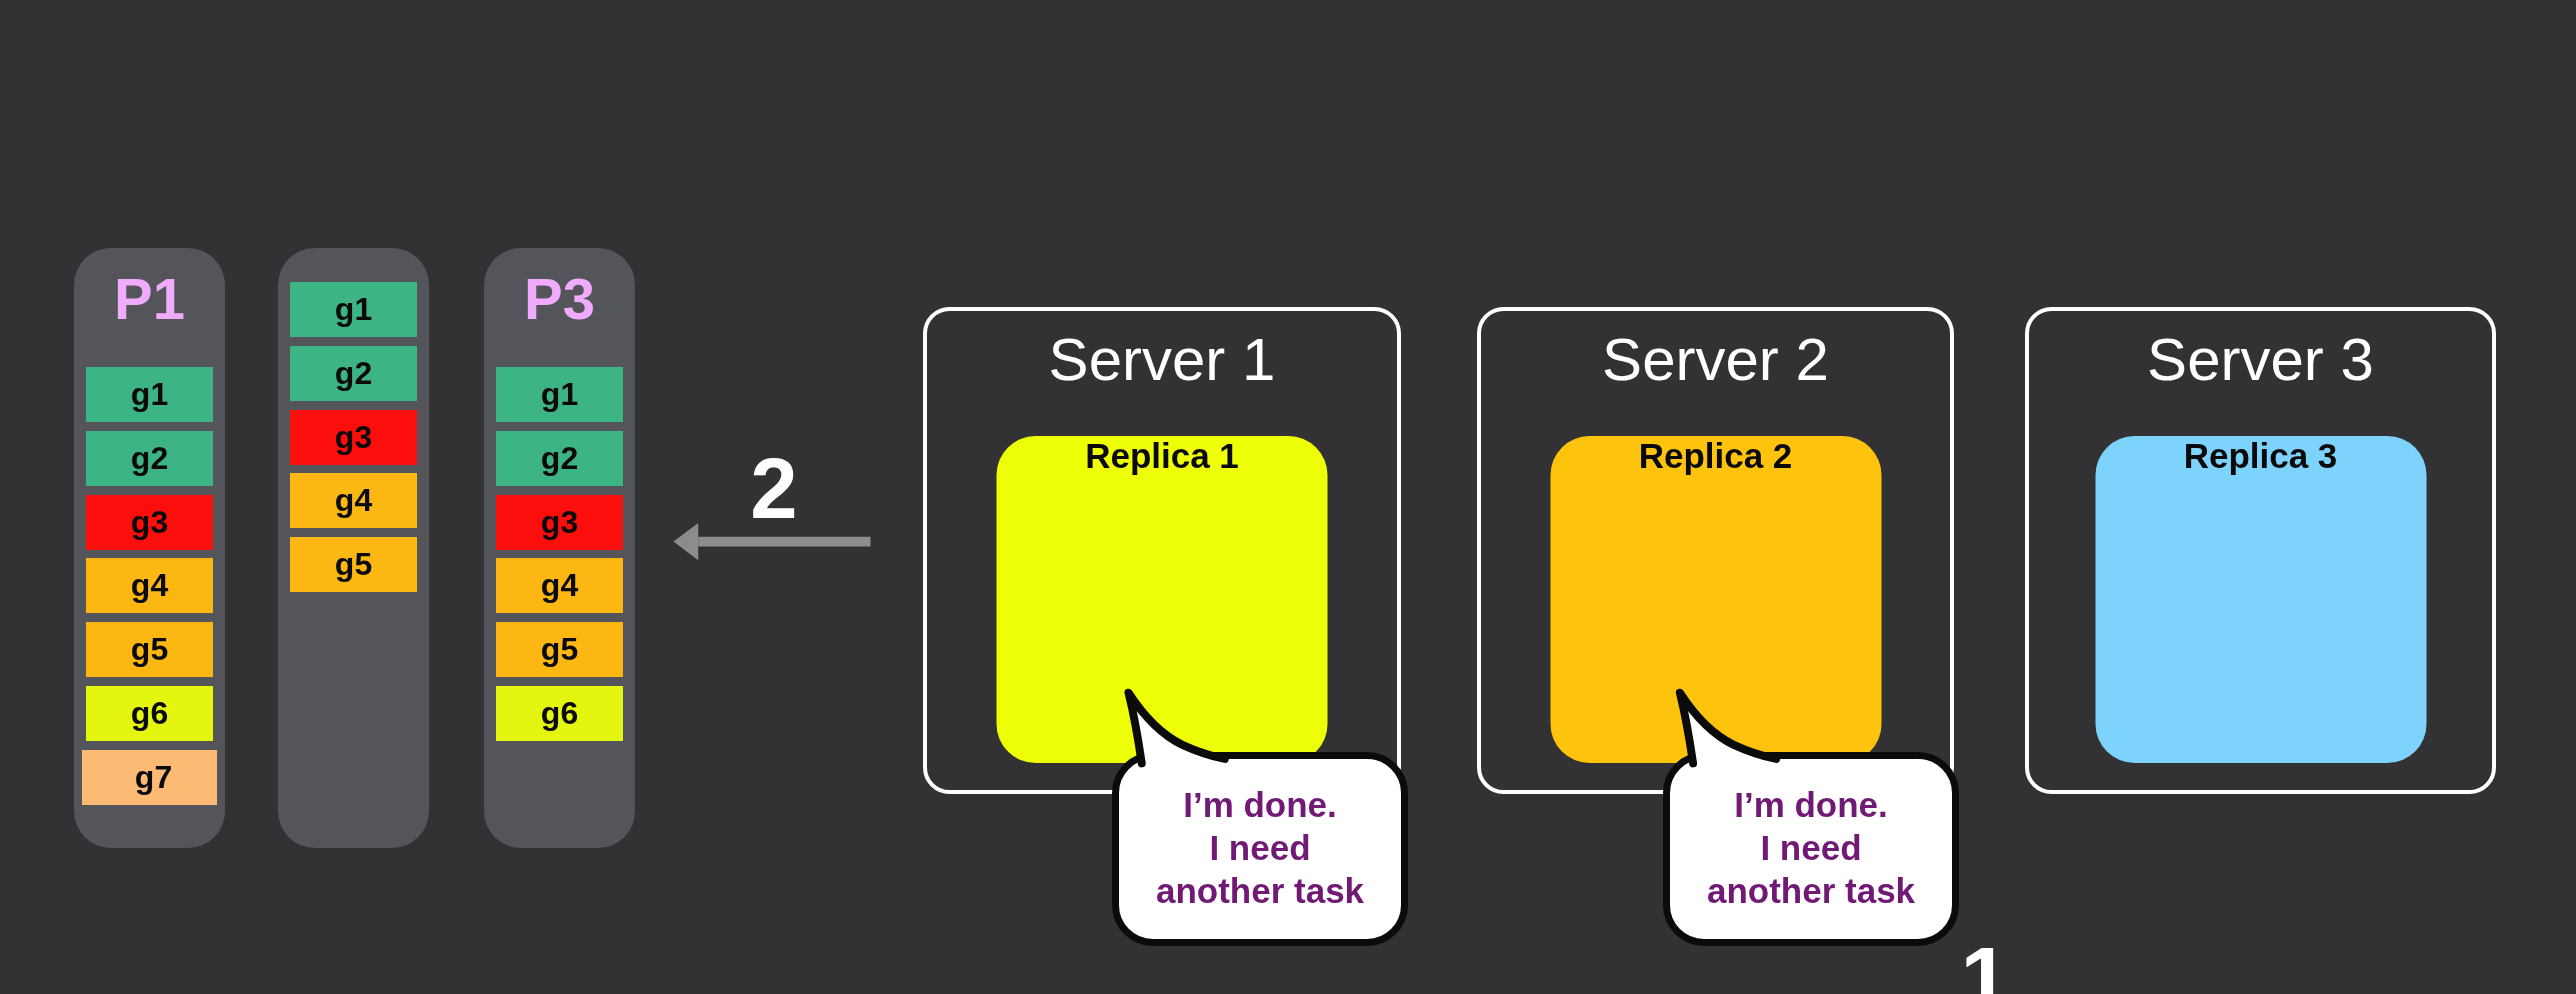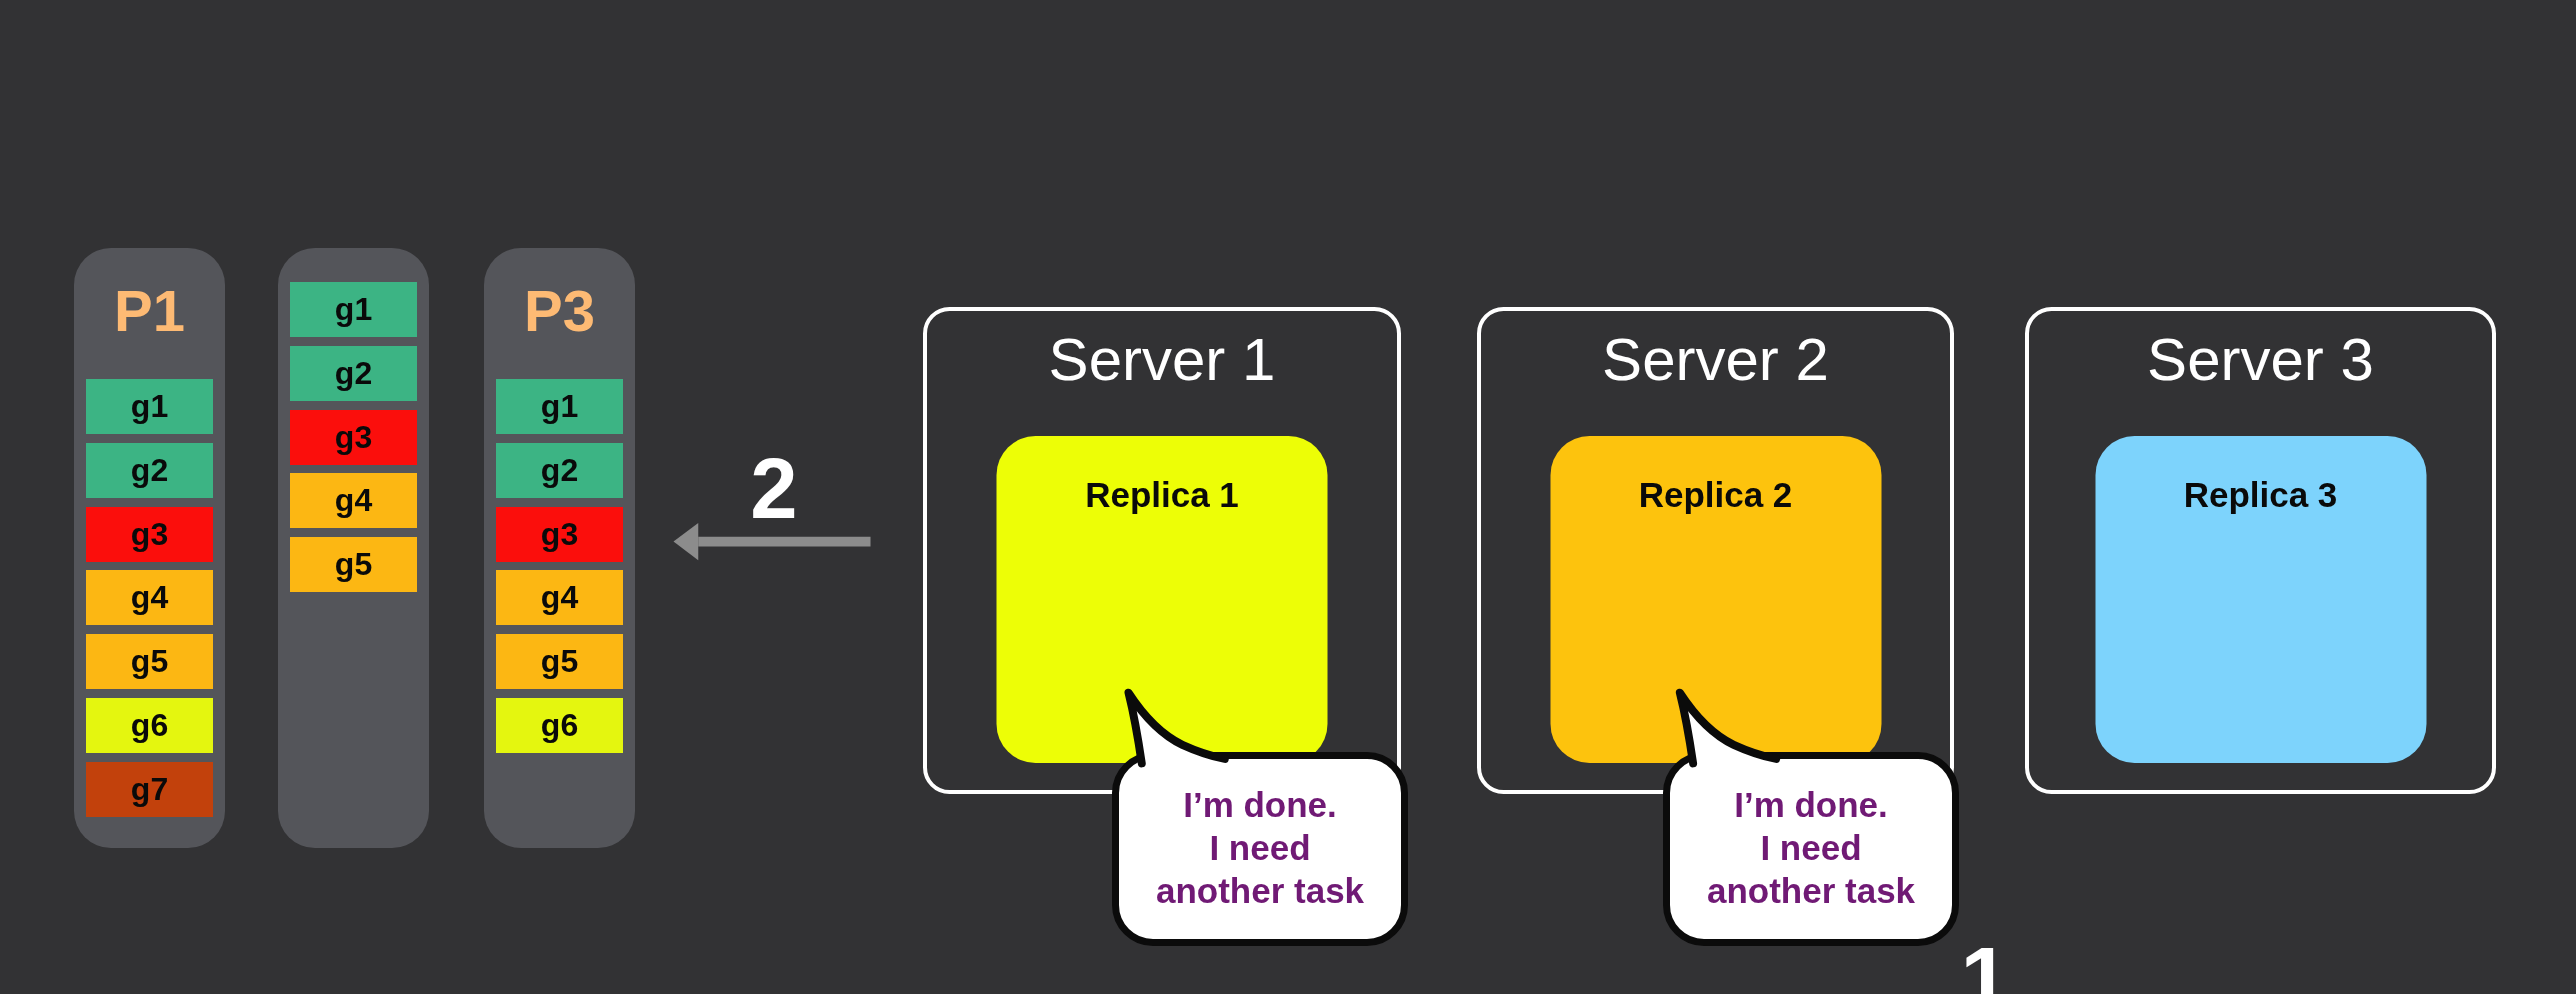--- a/index.html
+++ b/index.html
@@ -9,22 +9,22 @@
     font-family:"Liberation Sans", sans-serif;
   }
   #canvas { position:absolute; inset:0; }
 
   
   .partition {
     position:absolute; top:248px; width:151px; height:600px;
     border-radius:37px;
   }
   .partition-title {
-    margin-top:28px; height:69px; line-height:69px;
-    text-align:center; font-size:58px; font-weight:700; color:#fdba74;
+    margin-top:16px; height:69px; line-height:69px;
+    text-align:center; font-size:58px; font-weight:700; color:#f0abfc;
   }
   .tasks { margin-top:34px; }
   .task {
     width:127px; height:55px; margin:0 auto 8.8px auto;
     text-align:center; line-height:55px;
     font-size:32px; font-weight:700; color:#0a0a0a;
   }
 
   
   .server {
@@ -33,21 +33,21 @@
   }
   .server-title {
     margin-top:23px; height:51px; line-height:51px;
     text-align:center; font-size:60px; font-weight:500; color:#ffffff;
   }
   .replica {
     position:absolute; top:125px; left:50%; transform:translateX(-50%);
     width:331px; height:327px; border-radius:39px;
   }
   .replica-label {
-    padding-top:39px; text-align:center;
+    text-align:center;
     font-size:35px; font-weight:700; color:#0a0a0a;
   }
 
   
   .bubble {
     position:absolute; top:752px; width:296px; height:194px;
     box-sizing:border-box; background:#ffffff;
     border:7px solid #0b0b0b; border-radius:41px;
     z-index:5;
   }
@@ -76,21 +76,21 @@
   <div id="partitions">
       <div class="partition" style="left: 74px; background: rgb(84, 85, 90);">
         <div class="partition-title">P1</div>
         <div class="tasks">
           <div class="task" style="background: rgb(60, 180, 132);">g1</div>
           <div class="task" style="background: rgb(60, 180, 132);">g2</div>
           <div class="task" style="background: rgb(251, 14, 12);">g3</div>
           <div class="task" style="background: rgb(252, 183, 19);">g4</div>
           <div class="task" style="background: rgb(252, 183, 19);">g5</div>
           <div class="task" style="background: rgb(228, 246, 15);">g6</div>
-          <div class="task" style="background: #c2410c;">g7</div>
+          <div class="task" style="background: #fdba74; padding-left: 8px;">g7</div>
         </div>
       </div>
       <div class="partition" style="left: 278px; background: rgb(84, 85, 90);">
         <div class="tasks">
           <div class="task" style="background: rgb(60, 180, 132);">g1</div>
           <div class="task" style="background: rgb(60, 180, 132);">g2</div>
           <div class="task" style="background: rgb(251, 14, 12);">g3</div>
           <div class="task" style="background: rgb(252, 183, 19);">g4</div>
           <div class="task" style="background: rgb(252, 183, 19);">g5</div>
         </div>

